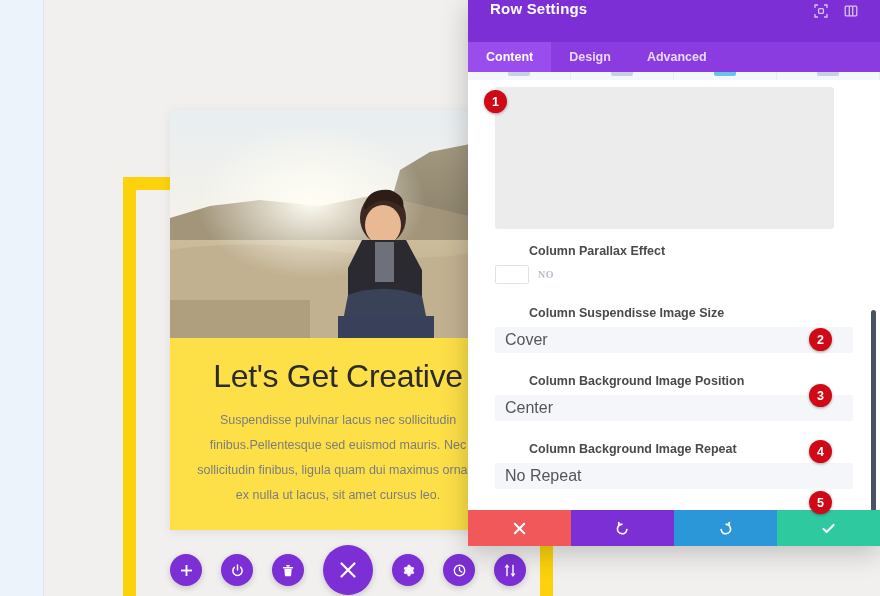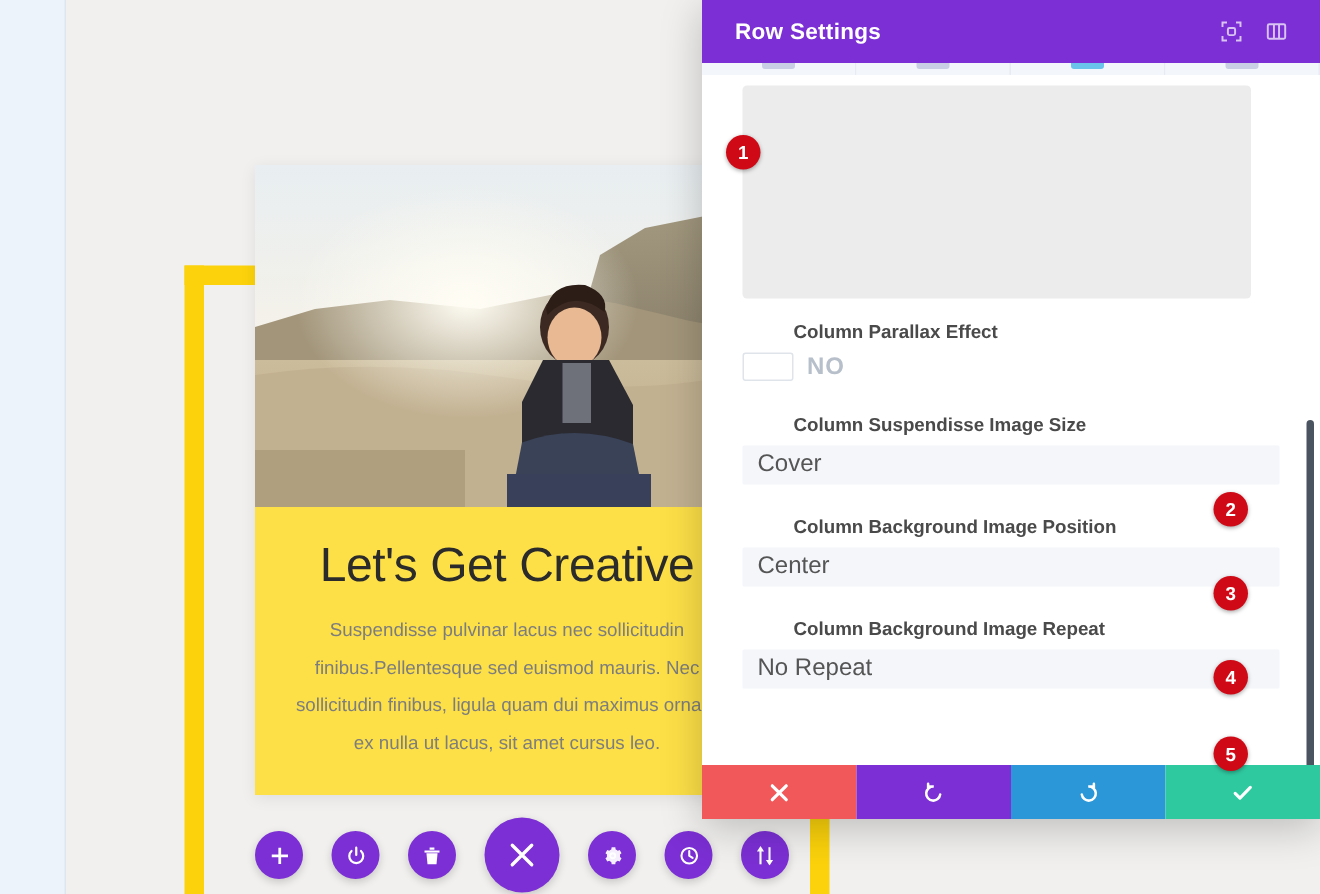--- a/index.html
+++ b/index.html
@@ -98,21 +98,21 @@
   .modal {
     position: absolute; left: 468px; top: 0;
     width: 412px; height: 546px;
     background: #fff;
     box-shadow: 0 6px 26px rgba(0,0,0,.22);
     overflow: hidden;
     display: flex; flex-direction: column;
   }
   .modal-header {
     height: 42px; background: #7b2fd4;
-    display: flex; align-items: center;
+    display: flex; align-items: flex-start;
     padding: 0 18px 0 22px;
     flex: none;
   }
   .modal-title {
     color: #fff; font-size: 15px; font-weight: bold;
     letter-spacing: .2px; flex: 1;
   }
   .hdr-icon {
     width: 22px; height: 22px;
     display: flex; align-items: center; justify-content: center;
@@ -172,22 +172,22 @@
     margin-bottom: 7px;
     margin-left: 34px;
   }
   .toggle-wrap { display: flex; align-items: center; margin-bottom: 22px; }
   .toggle {
     width: 34px; height: 19px; background: #fff;
     border: 1px solid #dfe4ea; border-radius: 2px;
     cursor: pointer;
   }
   .toggle-label {
-    font-size: 16px; font-weight: bold; color: #b6bfca;
-    margin-left: 9px; letter-spacing: .6px;
+    font-size: 10px; font-weight: bold; color: #b6bfca;
+    margin-left: 9px; letter-spacing: .6px; font-family: Liberation Serif, serif;
   }
   .select-row { margin-bottom: 21px; }
   .select-box {
     height: 26px; background: #f4f6fa;
     display: flex; align-items: center;
     padding: 0 10px;
     font-size: 16px; color: #555;
     border: none; cursor: pointer;
     border-radius: 1px;
   }
@@ -360,20 +360,25 @@
         </svg>
       </div>
       <div class="hdr-icon">
         <svg width="14" height="14" viewBox="0 0 14 14" fill="none" stroke="currentColor" stroke-width="1.3">
           <rect x="1.2" y="2.2" width="11.6" height="9.6" rx="1"></rect>
           <path d="M5.3 2.4v9.2M8.7 2.4v9.2"></path>
         </svg>
       </div>
     </div>
 
+    <div class="modal-tabs">
+      <div class="tab active">Content</div>
+      <div class="tab">Design</div>
+      <div class="tab">Advanced</div>
+    </div>
 
     <div class="modal-body">
 
       <div class="top-strip">
         <div class="cell">
             <i></i>
           </div>
         <div class="cell">
             <i></i>
           </div>

